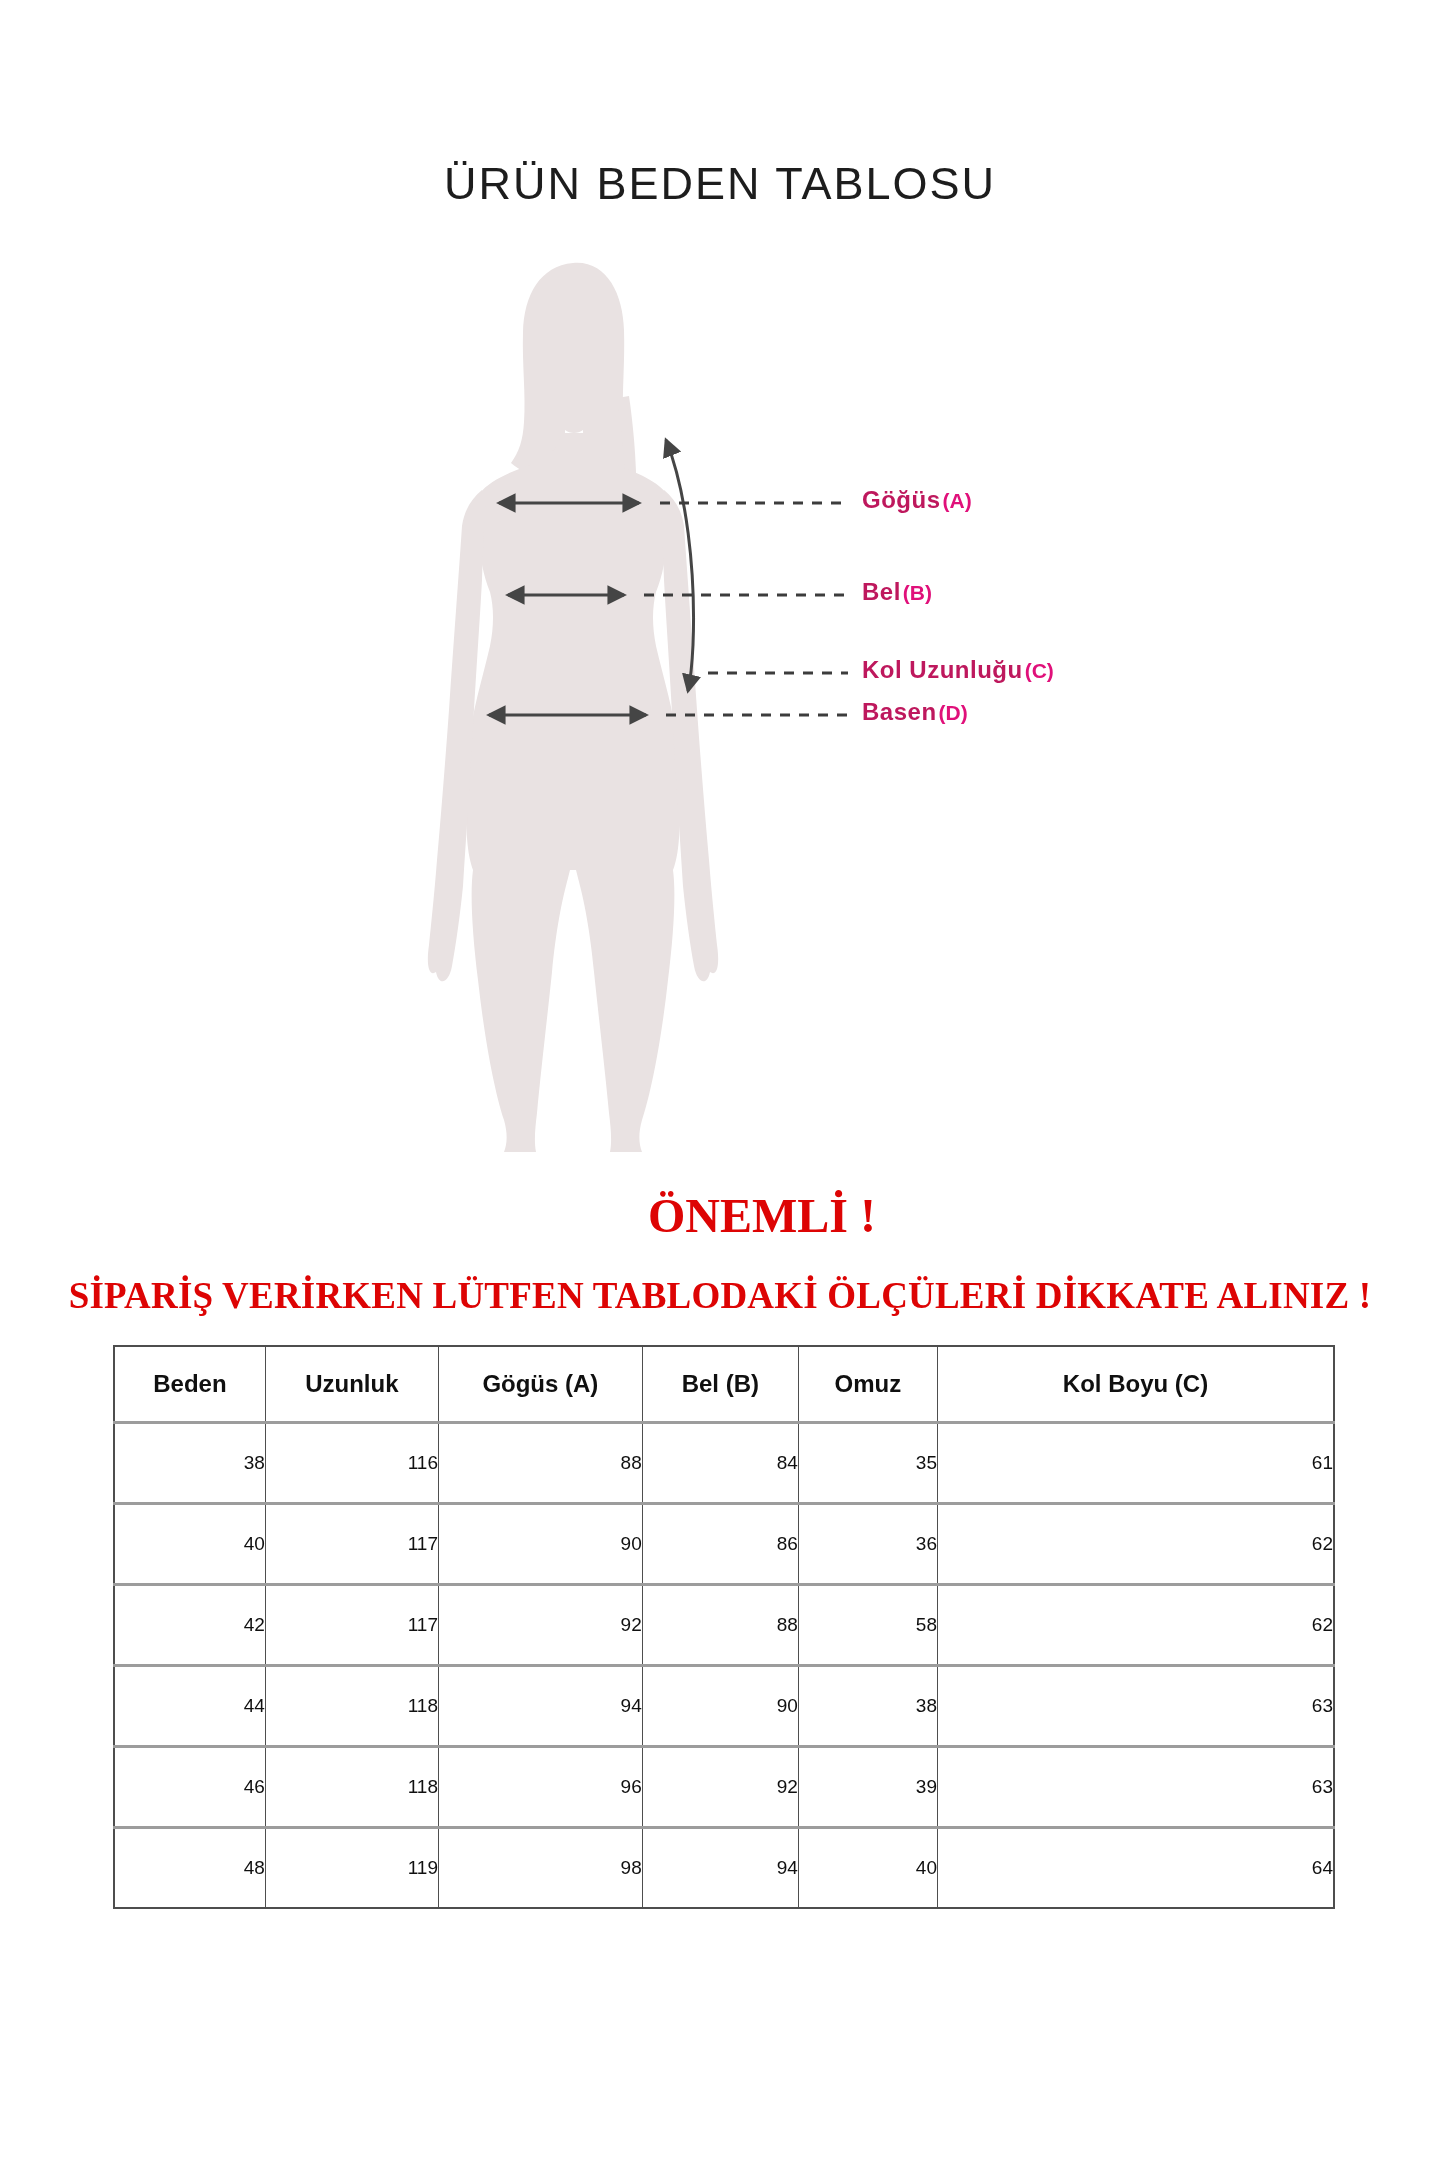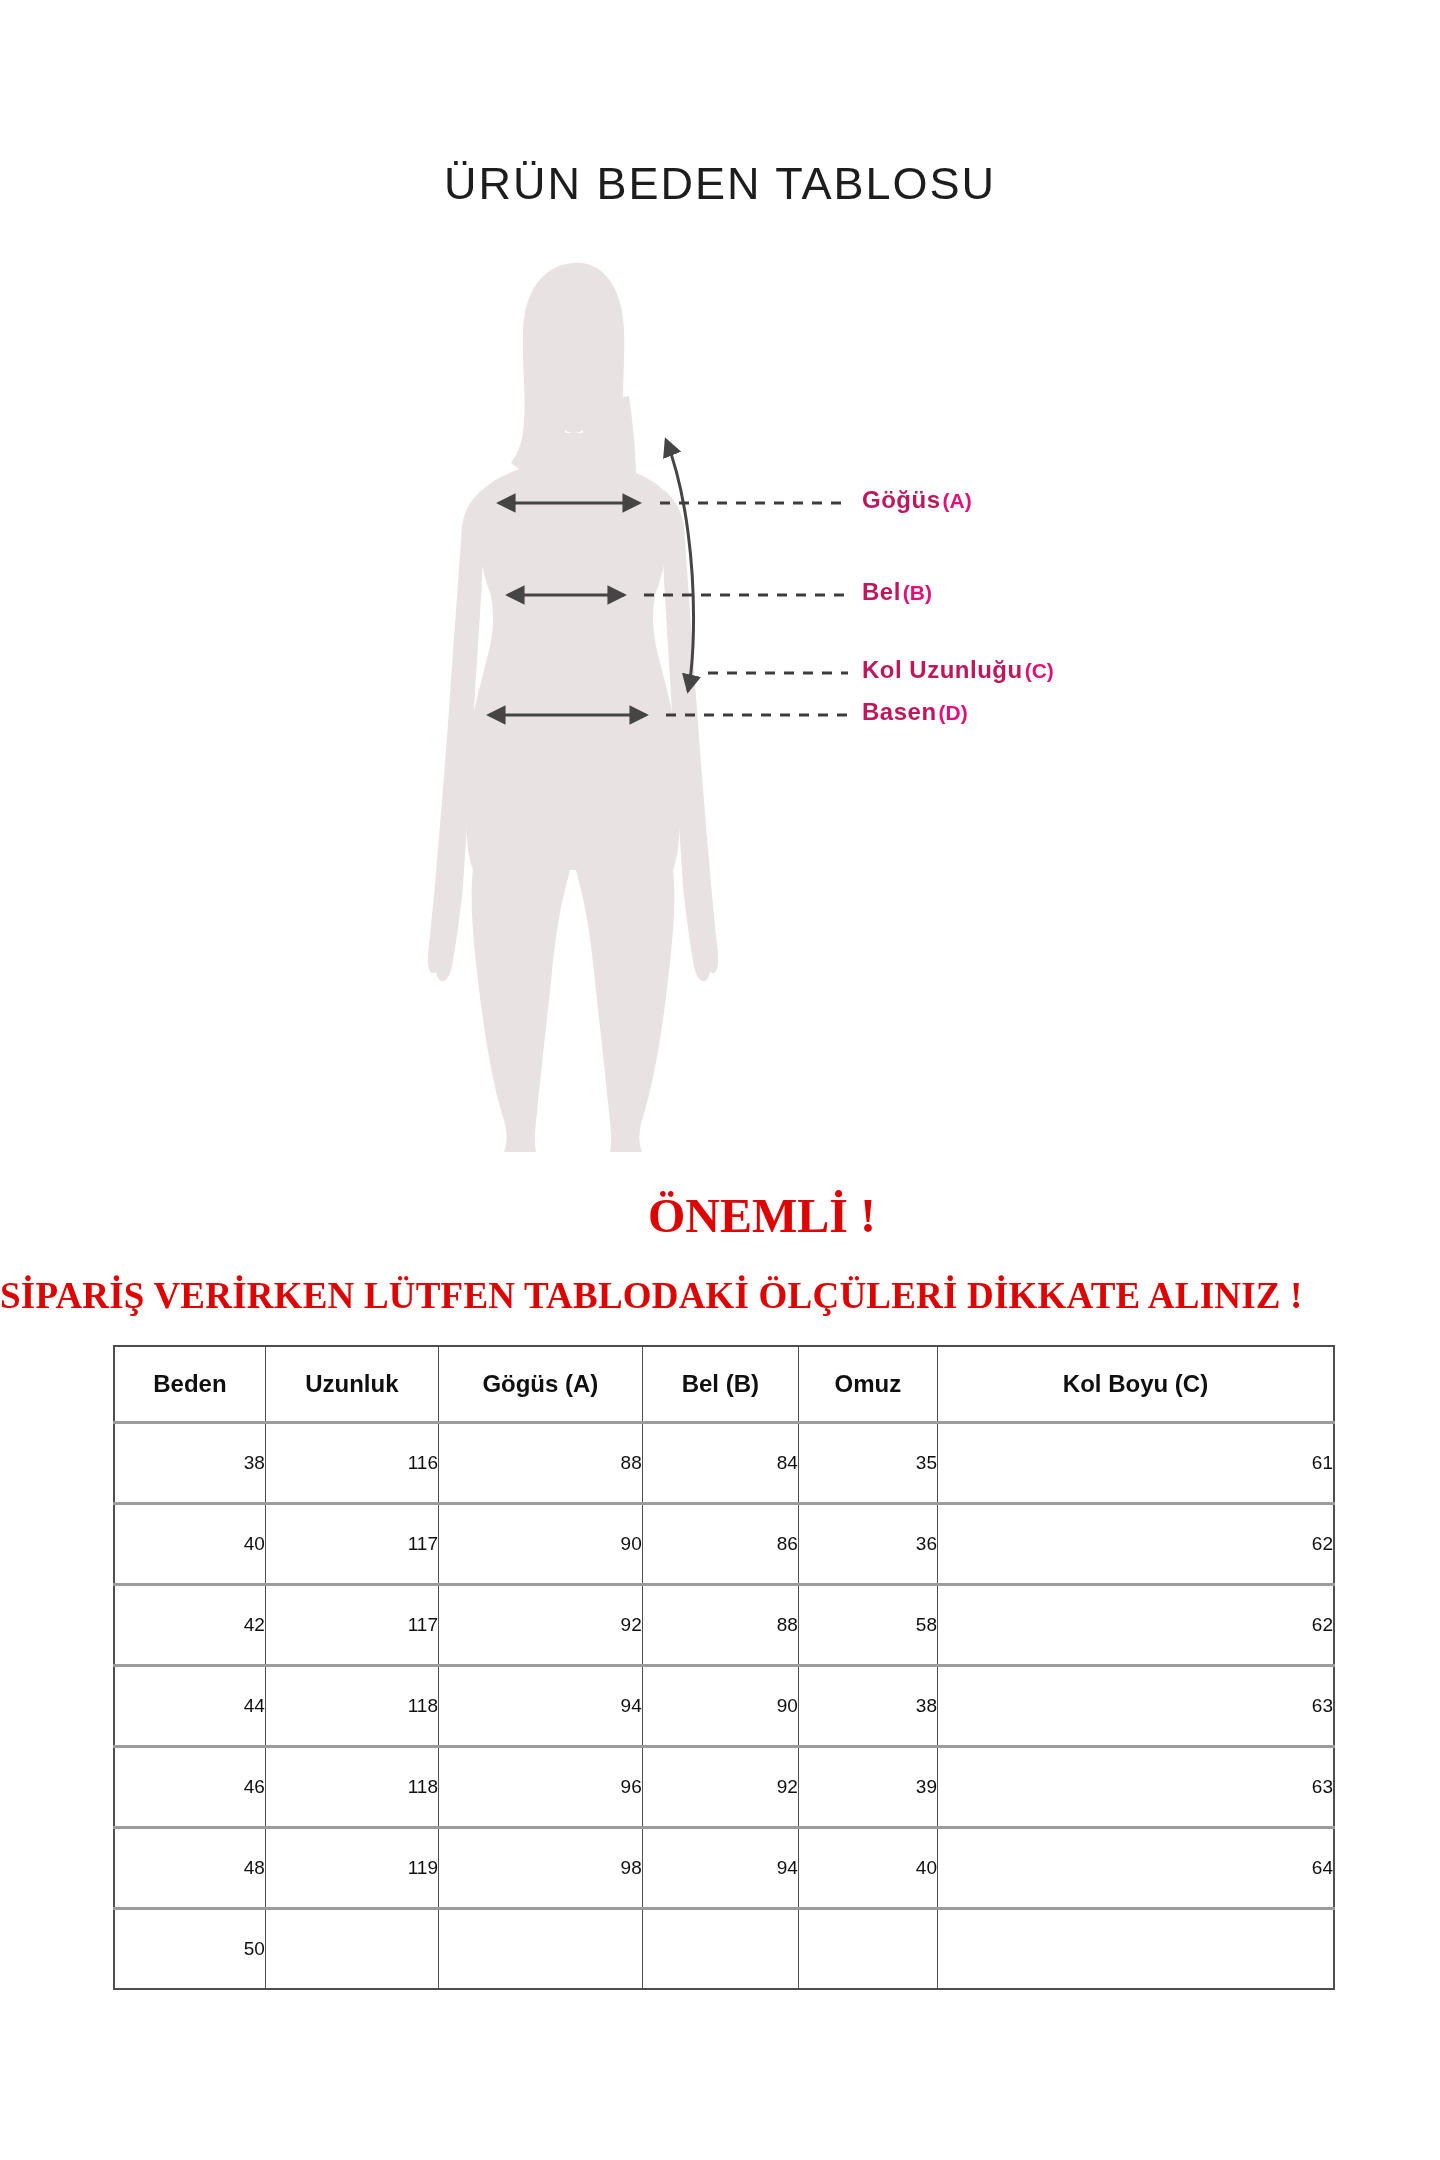--- a/index.html
+++ b/index.html
@@ -19,21 +19,21 @@
   .mlabel{position:absolute;left:442px;white-space:nowrap;}
   .ml-text{font-size:24px;font-weight:700;color:#be185d;letter-spacing:0.5px;}
   .ml-code{font-size:21px;font-weight:700;margin-left:2px;}
   .ml-0{top:236px;} .ml-1{top:328px;} .ml-2{top:406px;} .ml-3{top:448px;}
   
   .warn-head{
     position:absolute;top:1188px;left:0;width:1440px;text-align:center;
     font-family:"Liberation Serif",serif;font-weight:700;font-size:48px;
   }
   .warn-sub{
-    position:absolute;top:1274px;left:0;width:1440px;
+    position:absolute;top:1274px;left:0;width:1440px;text-align:center;
     font-family:"Liberation Serif",serif;font-weight:700;font-size:37px;
     letter-spacing:0.2px;
   }
   
   .size-table{
     position:absolute;left:113px;top:1345px;width:1222px;
     border-collapse:collapse;table-layout:fixed;
     border:2px solid #4e4e4e;
   }
   .size-table th,.size-table td{
@@ -186,22 +186,14 @@
         <td>63</td>
       </tr>
       <tr>
         <td>48</td>
         <td>119</td>
         <td>98</td>
         <td>94</td>
         <td>40</td>
         <td>64</td>
       </tr>
-      <tr>
-        <td>50</td>
-        <td></td>
-        <td></td>
-        <td></td>
-        <td></td>
-        <td></td>
-      </tr>
     </tbody>
 </table>
 
 </body></html>

